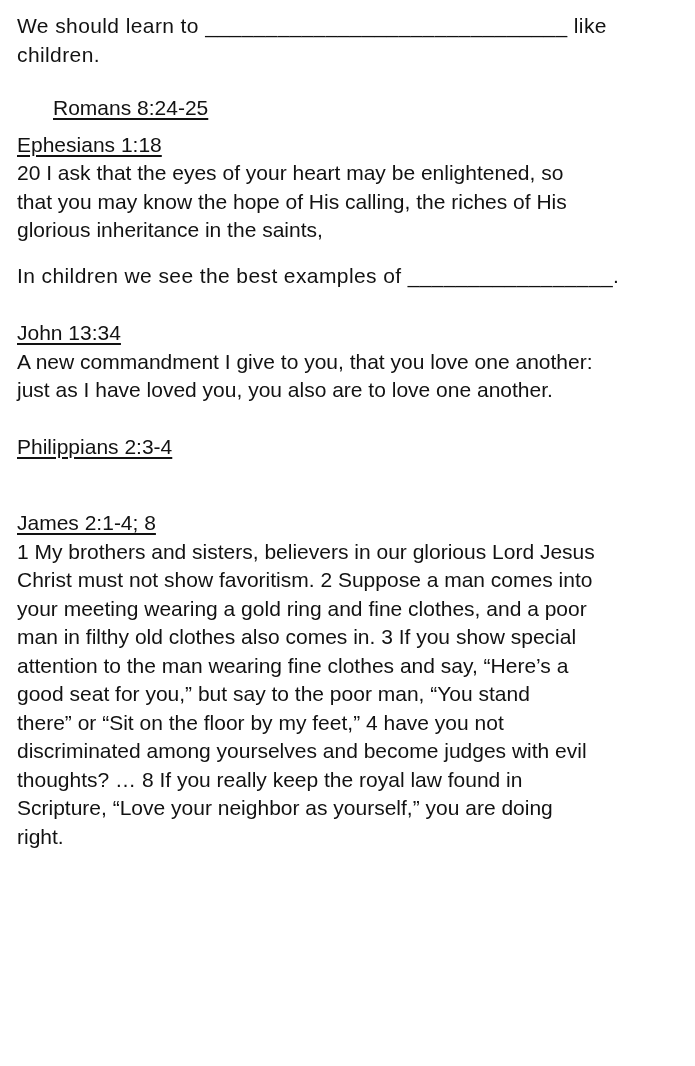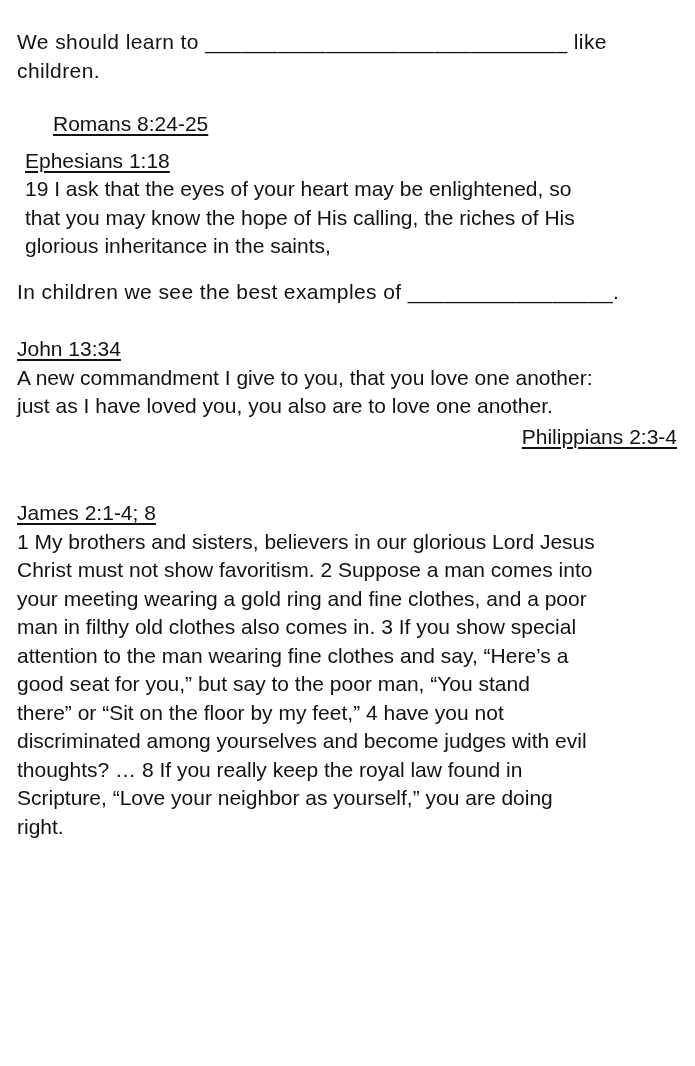--- a/index.html
+++ b/index.html
@@ -4,63 +4,63 @@
 <style>
   html, body {
     margin: 0;
     padding: 0;
     background: #ffffff;
   }
   .page {
     width: 695px;
     height: 1066px;
     box-sizing: border-box;
-    padding: 28px 18px 0 17px;
+    padding: 12px 18px 0 17px;
     background: #ffffff;
     color: #121212;
     font-family: "Liberation Sans", sans-serif;
     font-size: 21px;
     line-height: 28.5px;
     overflow: hidden;
   }
   .block { margin: 0 0 0 0; }
   .prompt, .passage-body {
     white-space: pre-line;
   }
   .passage-heading {
     text-decoration: underline;
     text-underline-offset: 3px;
     text-decoration-thickness: 1.5px;
   }
   .wide { letter-spacing: 0.4px; }
   
   .b0 { margin-bottom: 25px; }
   .b1 { margin-bottom: 8px; margin-left: 36px; }
-  .b2 { margin-bottom: 17px; margin-left: 8px; }
+  .b2 { margin-bottom: 17px; }
   .b3 { margin-bottom: 25px; }
   .b4 { margin-bottom: 29px; }
-  .b5 { margin-bottom: 2px; }
-  .b6 { margin-bottom: 9px; text-align: right; }
+  .b5 { margin-bottom: 28px; }
+  .b6 { margin-bottom: 9px; }
   .b7 { margin-bottom: 0; margin-top: 48px; }
 </style>
 </head>
 <body>
 
 <div class="page">
 
   <div class="block b0 prompt wide">We should learn to ______________________________ like
 children.</div>
 
   <div class="block b1">
     <div class="passage-heading">Romans 8:24-25</div>
   </div>
 
   <div class="block b2">
     <div class="passage-heading">Ephesians 1:18</div>
-    <div class="passage-body">19 I ask that the eyes of your heart may be enlightened, so
+    <div class="passage-body">20 I ask that the eyes of your heart may be enlightened, so
 that you may know the hope of His calling, the riches of His
 glorious inheritance in the saints,</div>
   </div>
 
 
   <div class="block b4 prompt wide">In children we see the best examples of _________________.</div>
 
   <div class="block b5">
     <div class="passage-heading">John 13:34</div>
     <div class="passage-body">A new commandment I give to you, that you love one another:

